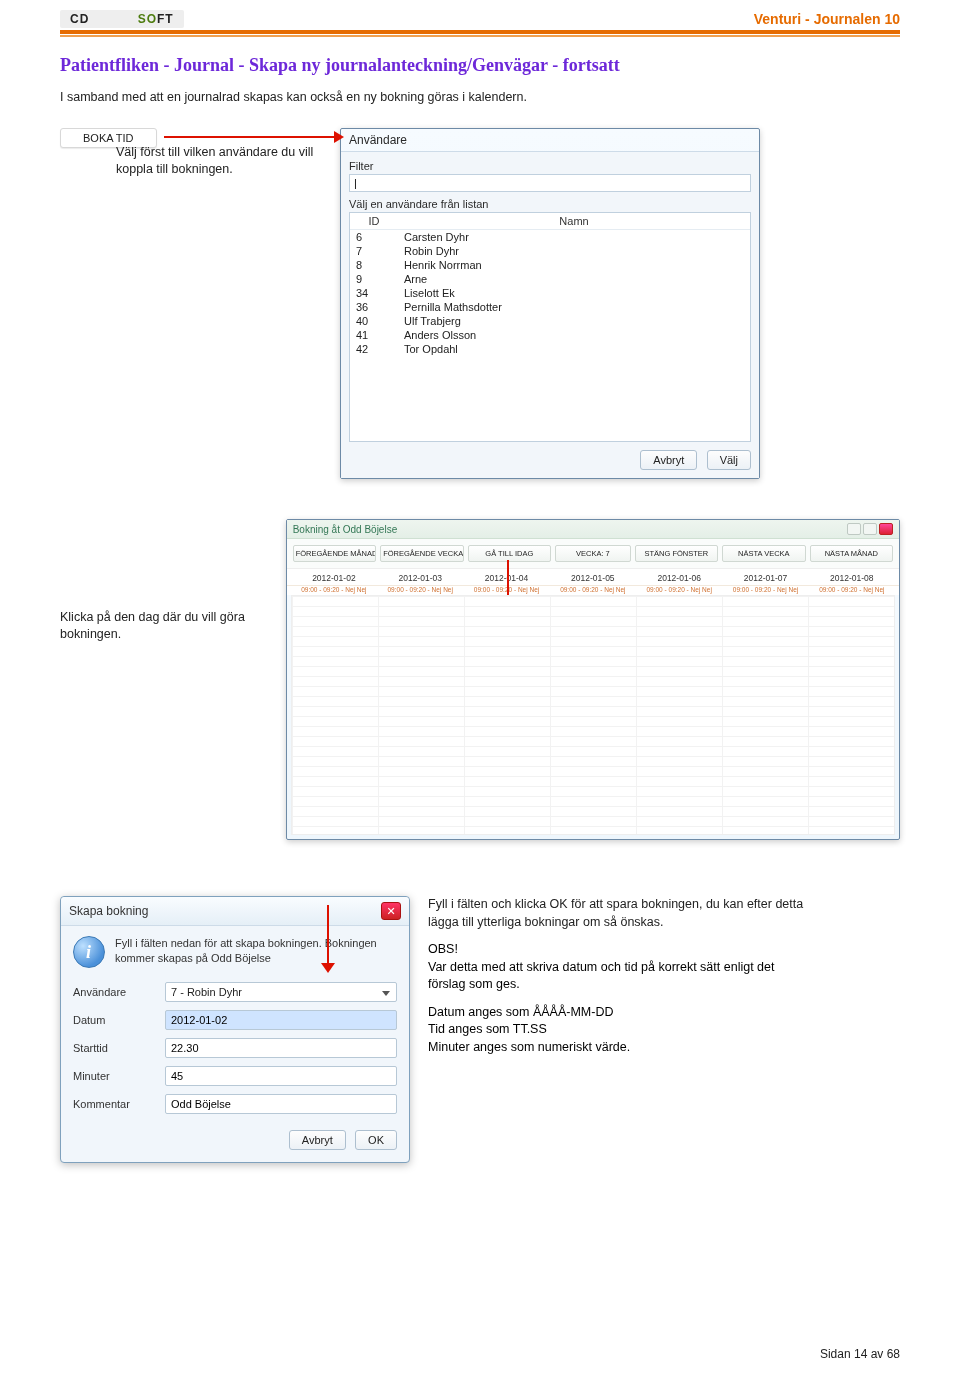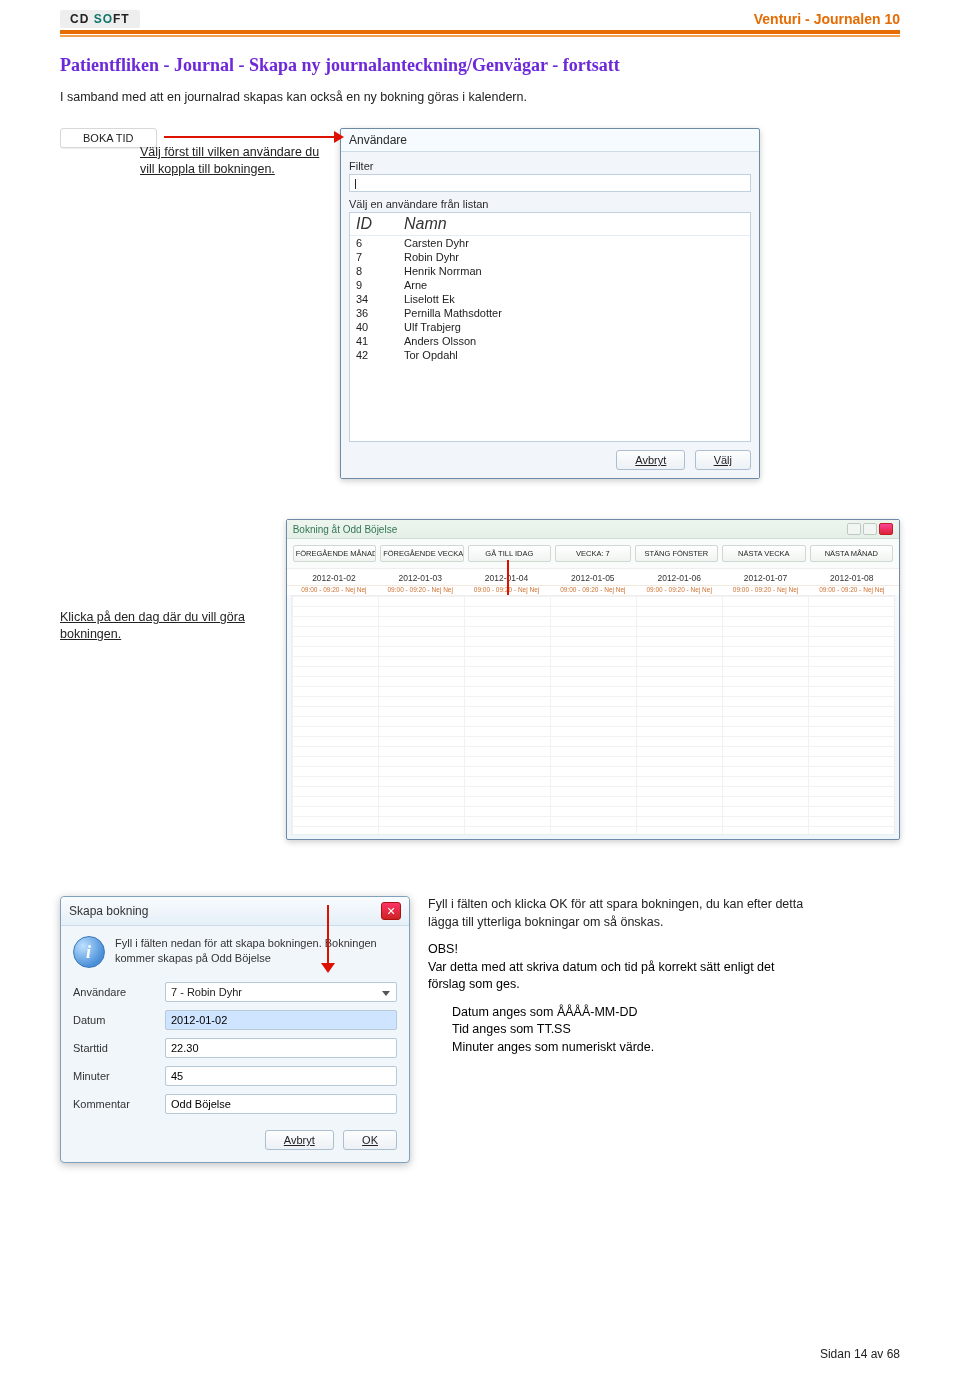--- a/index.html
+++ b/index.html
@@ -1,50 +1,50 @@
 <!DOCTYPE html>
 <html><head>
 <meta charset="utf-8">
 <style>
   * { box-sizing: border-box; margin: 0; padding: 0; }
   body { font-family: Verdana, Arial, sans-serif; font-size: 12px; background:#fff; color:#222; width:960px; }
   .page { position:relative; width:960px; height:1377px; padding:0 60px 30px 60px; }
   .topbar { display:flex; align-items:center; justify-content:space-between; padding-top:10px; }
   .logo { background:#eee; padding:2px 10px; border-radius:2px; font-weight:bold; letter-spacing:1px; }
-  .logo .so { color:#0f766e; }
+  .logo .so { color:#4d7c0f;margin-left:44px; }
   .header-right { color:#e66b00; font-weight:bold; font-size:14px; }
   .orange-rules { margin-top:2px; }
   .orange-rules .thick { height:4px; background:#e66b00; }
   .orange-rules .thin { height:2px; background:#f0a050; margin-top:1px; }
   h1.doc { color:#6d28d9; font-family:Verdana; font-weight:bold; font-size:18px; margin:18px 0 14px; }
   .bodytext { font-size:12.5px; margin-bottom:24px; }
   .boka-btn { display:inline-block; background:#fff; border:1px solid #d8d8d8; border-radius:3px; padding:3px 22px; font-size:11px; box-shadow:0 1px 1px rgba(0,0,0,.08); margin-bottom:6px; }
   .hint { font-size:12.5px; line-height:1.35; }
-  .sidecol { width:260px;text-decoration:underline; }
+  .sidecol { width:260px; }
   .row1 { display:flex; gap:20px; align-items:flex-start; margin-bottom:20px; }
   .row2 { display:flex; gap:18px; align-items:flex-start; margin-bottom:10px; }
   
   .arrow-h { position:relative; height:0; }
   .arrow-h .line { position:absolute; height:2px; background:#d10; top:8px; width:170px; left:0; }
   .arrow-h .head { position:absolute; left:170px; top:3px; border-left:10px solid #d10; border-top:6px solid transparent; border-bottom:6px solid transparent; }
   .arrow-v { position:relative; width:16px; }
   .arrow-v .line { position:absolute; width:2px; background:#d10; left:7px; }
   .arrow-v .head { position:absolute; left:1px; border-top:10px solid #d10; border-left:7px solid transparent; border-right:7px solid transparent; }
   
   .win { border:1px solid #6d8aa6; border-radius:2px; background:linear-gradient(#f6fbff,#eef6fc); box-shadow:0 2px 6px rgba(0,0,0,.2); }
   .win .titlebar { padding:4px 8px; font-size:12px; color:#2a2a2a; border-bottom:1px solid #cddbe8; }
   .win .body { padding:8px; background:#f2f6fa; }
   .filterbox { background:#fff; border:1px solid #c0d0de; padding:2px 4px; font-size:11px; margin-bottom:6px; }
   .filterbox input { border:none; outline:none; width:100%; font-size:11px; }
   .label-sm { font-size:11px; color:#2a2a2a; margin-bottom:2px; display:block; }
   .listbox { background:#fff; border:1px solid #c0d0de; height:230px; overflow:auto; font-size:11px; }
   .listbox table { width:100%; border-collapse:collapse; }
-  .listbox th { text-align:left; font-weight:normal; color:#333; padding:2px 6px; border-bottom:1px solid #e5ecf2; font-size:16px;font-style:italic; }
+  .listbox th { text-align:center; font-weight:normal; color:#333; padding:2px 6px; border-bottom:1px solid #e5ecf2; font-size:11px; }
   .listbox td { padding:1px 6px; }
-  .btn { display:inline-block; background:linear-gradient(#fdfdfd,#ecf1f6); border:1px solid #adbfcf; border-radius:3px; padding:3px 18px; font-size:11px; cursor:pointer;text-decoration:underline; }
+  .btn { display:inline-block; background:linear-gradient(#fdfdfd,#ecf1f6); border:1px solid #adbfcf; border-radius:3px; padding:3px 12px; font-size:11px; cursor:pointer; }
   .btnrow { text-align:right; padding-top:8px; }
   .btnrow .btn { margin-left:6px; }
   
   .cal { width:680px; }
   .cal .ctitle { display:flex; align-items:center; justify-content:space-between; padding:3px 6px; font-size:10px; color:#375; background:linear-gradient(#eef5ef,#e4efe7); border-bottom:1px solid #cfe0d2; }
   .cal .wbtns { display:flex; gap:2px; }
   .wctrl { width:14px; height:12px; border:1px solid #bfc9c3; background:#f2f6f3; border-radius:2px; }
   .wctrl.red { background:linear-gradient(#f49,#d23); border-color:#b22; }
   .cal .navrow { display:flex; justify-content:space-between; padding:6px; background:#fafcfb; border-bottom:1px solid #eee; gap:4px; }
   .navbtn { flex:1; text-align:center; border:1px solid #d0d8d2; border-radius:2px; padding:3px 2px; font-size:7.5px; background:linear-gradient(#fff,#f0f4f1); white-space:nowrap; overflow:hidden; }
@@ -102,21 +102,21 @@
 <h1 class="doc">Patientfliken - Journal - Skapa ny journalanteckning/Genvägar - fortsatt</h1>
 <p class="bodytext">I samband med att en journalrad skapas kan också en ny bokning göras i kalendern.</p>
 
 <div class="row1">
   <div class="sidecol">
     <div class="boka-btn">BOKA TID</div>
     <div class="arrow-h" style="margin-left:104px; margin-top:-26px;">
       <div class="line"></div>
           <div class="head"></div>
     </div>
-    <p class="hint" style="margin-left:80px; margin-top:16px;">Välj först till vilken användare du vill koppla till bokningen.</p>
+    <p class="hint" style="margin-left:56px; margin-top:16px;">Välj först till vilken användare du vill koppla till bokningen.</p>
   </div>
 
   <div class="win" style="width:420px;">
     <div class="titlebar">Användare</div>
     <div class="body">
       <span class="label-sm">Filter</span>
       <div class="filterbox">
         <input type="text" value="|" style="">
       </div>
       <span class="label-sm">Välj en användare från listan</span>
@@ -274,21 +274,21 @@
       </div>
     </div>
   </div>
 
   <div class="sidehints">
     <p>Fyll i fälten och klicka OK för att spara bokningen, du kan efter detta lägga till ytterliga bokningar om så önskas.</p>
     <p class="blue">
       <span>OBS!</span><br>
       <span>Var detta med att skriva datum och tid på korrekt sätt enligt det förslag som ges.</span>
     </p>
-    <p class="blue" style="white-space:pre-line;margin-left:24px;">Datum anges som ÅÅÅÅ-MM-DD
+    <p class="blue" style="white-space:pre-line;">Datum anges som ÅÅÅÅ-MM-DD
 Tid anges som TT.SS
 Minuter anges som numeriskt värde.</p>
   </div>
 </div>
 
 <div class="footer">Sidan 14 av 68</div>
 
 </div>
 
 </body></html>

